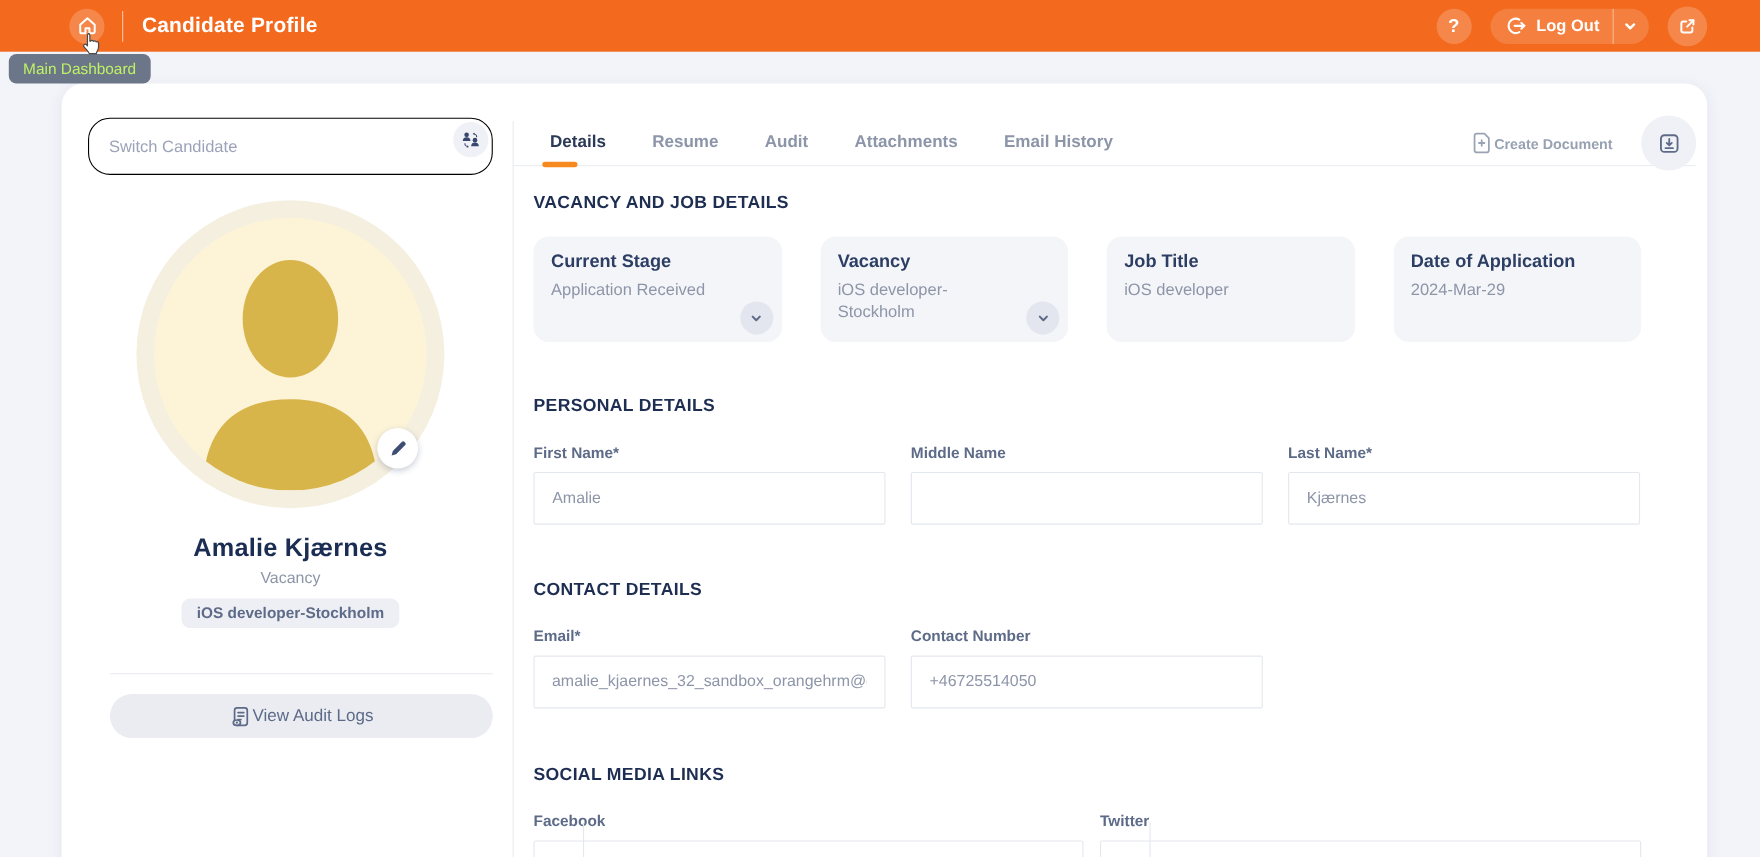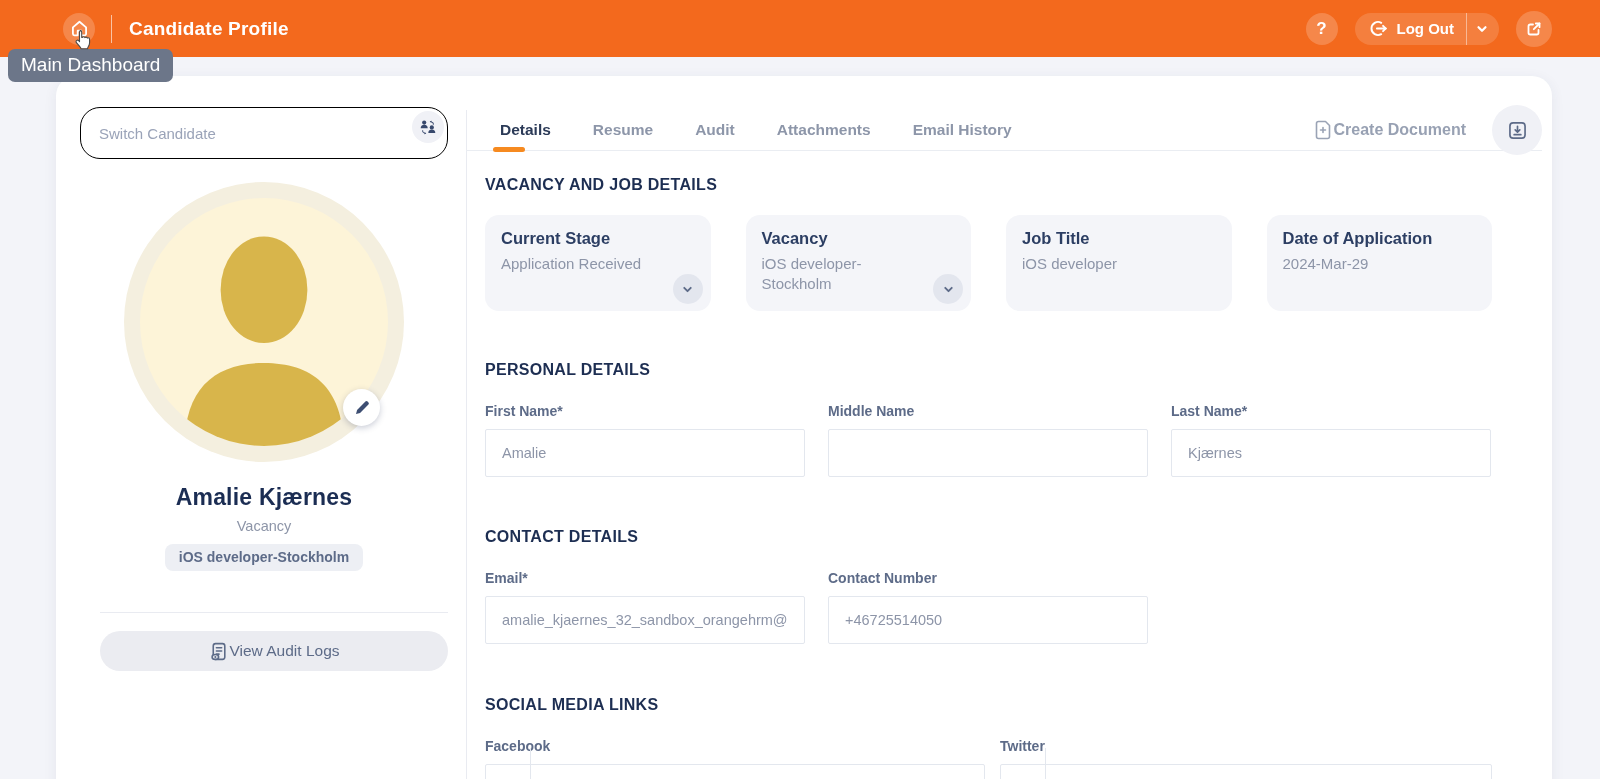--- a/index.html
+++ b/index.html
@@ -1,36 +1,36 @@
 <!DOCTYPE html>
 <html><head>
 <meta charset="utf-8">
 <style>
   * { margin:0; padding:0; box-sizing:border-box; }
   html,body { width:1600px; height:779px; }
   body { font-family:"Liberation Sans", sans-serif; background:#f3f4f9; }
   #app { position:relative; width:1600px; height:779px; overflow:hidden; background:#f3f4f9; }
 
   
-  .topbar { position:absolute; left:0; top:0; width:1600px; height:57px; background:#f3691d;
+  .topbar { position:absolute; left:0; top:0; width:1600px; height:47px; background:#f3691d;
             display:flex; align-items:center; }
   .tb-circle { width:32px; height:32px; border-radius:50%; background:rgba(255,255,255,.2);
                display:flex; align-items:center; justify-content:center; color:#fff; flex:0 0 auto; cursor:pointer; }
   .home-btn { margin-left:63px; }
   .tb-divider { width:1px; height:28px; background:rgba(255,255,255,.6); margin-left:16px; }
   .tb-title { color:#fff; font-size:19px; font-weight:bold; margin-left:17px; letter-spacing:.2px; }
   .tb-right { margin-left:auto; margin-right:48px; display:flex; align-items:center; gap:17px; }
   .help-btn { font-weight:bold; font-size:17px; }
   .logout-pill { height:32px; border-radius:16px; background:rgba(255,255,255,.15); display:flex;
                  align-items:center; padding:0 10px 0 14px; color:#fff; cursor:pointer; }
   .logout-pill .lbl { font-size:15px; font-weight:bold; margin:0 12px 0 9px; }
   .pill-div { width:1px; height:32px; background:rgba(255,255,255,.45); margin-right:8px; }
   .ext-btn { width:36px; height:36px; }
 
-  .tooltip { position:absolute; left:8px; top:49px; background:#6c7689; color:#ffffff; font-size:19px;
+  .tooltip { position:absolute; left:8px; top:49px; background:#6c7689; color:#bef264; font-size:14px;
              padding:5px 13px 6px; border-radius:7px; z-index:40; }
   .cursor { position:absolute; left:70px; top:28px; z-index:60; }
 
   
   .card { position:absolute; left:56px; top:76px; width:1496px; height:720px; background:#fff;
           border-radius:20px 20px 0 0; box-shadow:0 3px 14px rgba(40,50,90,.07); }
 
   
   .sidebar { position:absolute; left:24px; top:31px; width:368px; display:flex; flex-direction:column; align-items:center; }
   .switch-box { position:relative; width:100%; height:52px; border:1px solid #000000; border-radius:20px; background:#fff; }
@@ -56,21 +56,21 @@
 
   
   .v-divider { position:absolute; left:410px; top:34px; bottom:0; width:1px; background:#e9ebf1; }
   .main-header { position:absolute; left:410px; right:10px; top:34px; height:41px; border-bottom:1px solid #eaedf2;
                  display:flex; align-items:center; }
   .tab { font-size:15.5px; font-weight:bold; color:#8d96a9; margin-right:42px; cursor:pointer; }
   .tab.active { color:#2b3a57; }
   .tab:first-of-type { margin-left:34px; }
   .tab-indicator { position:absolute; left:27px; bottom:-2px; width:32px; height:5px; border-radius:3px; background:#f68a20; }
   .create-doc { margin-left:auto; display:flex; align-items:center; color:#98a1b3;
-                font-size:16px; font-weight:bold; cursor:pointer; }
+                font-size:13px; font-weight:bold; cursor:pointer; }
   .download-btn { width:50px; height:50px; border-radius:50%; background:#f0f1f6; margin-left:26px;
                   display:flex; align-items:center; justify-content:center; color:#5d6b88; cursor:pointer; }
 
   .content { position:absolute; left:429px; top:100px; width:1007px; }
   .sec-heading { font-size:16px; font-weight:bold; color:#1d2e52; letter-spacing:.3px; }
 
   .info-cards { margin-top:21px; display:flex; gap:35px; }
   .info-card { position:relative; width:234px; height:96px; background:#f4f5f9; border-radius:14px; padding:14px 16px; }
   .info-card .t { font-size:16.5px; font-weight:bold; color:#2c3e63; }
   .info-card .v { margin-top:6px; font-size:15px; color:#8d95a8; line-height:1.35; max-width:165px; }

